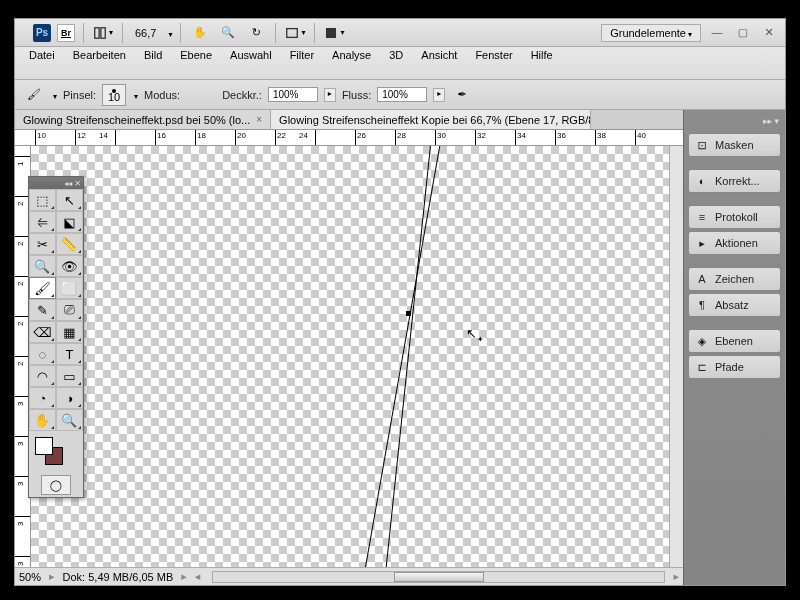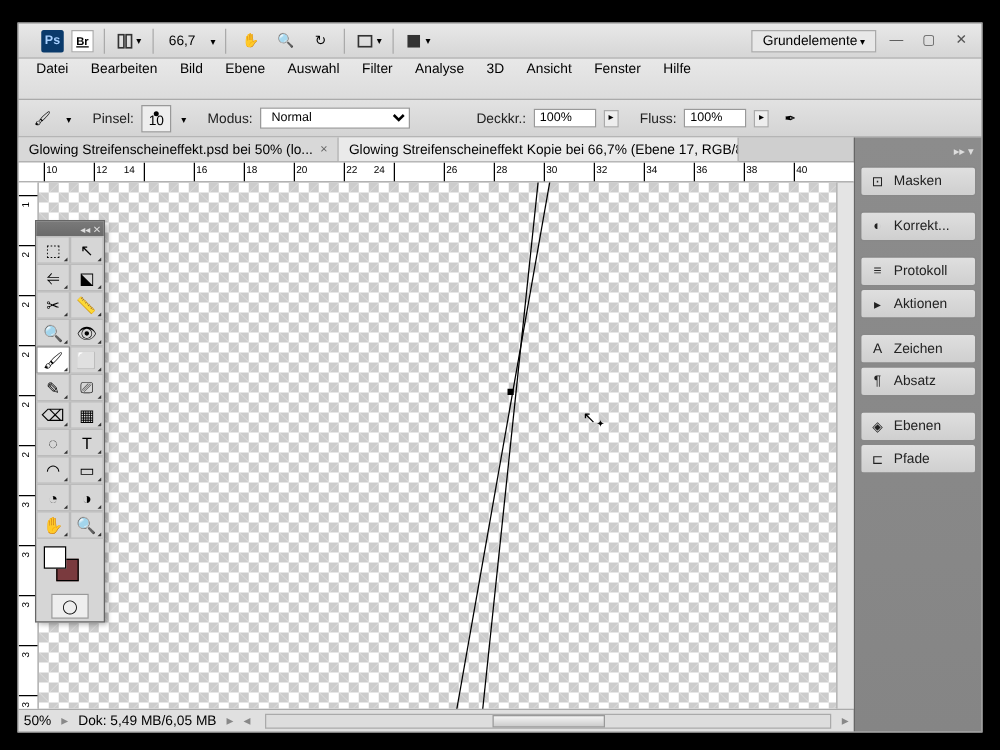--- a/index.html
+++ b/index.html
@@ -11,21 +11,21 @@
 .tb-sep { width:1px; height:20px; background:#aaa; margin:0 2px;}
 .tb-btn { width:22px; height:20px; display:flex; align-items:center; justify-content:center; border:1px solid transparent; }
 .zoom-field { font-size:11px; padding:0 4px; }
 .dropdown-arrow::after { content:"▾"; font-size:8px; margin-left:2px; }
 .spacer { flex:1; }
 .workspace-dd { padding:2px 8px; border:1px solid #aaa; background:#e8e8e8; }
 .win-btn { width:16px; height:14px; margin:0 2px; color:#555; text-align:center; line-height:12px; cursor:default;}
 .menubar { height:22px; background:linear-gradient(#e8e8e8,#dcdcdc); display:flex; align-items:flex-end; padding:16px 6px; border-bottom:1px solid #aaa; gap:2px;}
 .menu-item { padding:2px 8px; }
 .optbar { height:30px; background:linear-gradient(#e2e2e2,#d4d4d4); display:flex; align-items:center; padding:0 8px; border-bottom:1px solid #aaa; gap:6px; }
-.opt-lbl { color:#222;margin-left:11px; }
+.opt-lbl { color:#222; }
 .opt-input { background:#fff; border:1px solid #999; padding:1px 4px; width:50px; font-size:10px; }
 .opt-select { background:#fff; border:1px solid #999; padding:1px 4px; width:120px; font-size:10px; }
 .brush-chip { width:24px; height:22px; border:1px solid #999; background:#eee; display:flex; flex-direction:column; align-items:center; justify-content:center; font-size:8px; line-height:8px;}
 .brush-dot { width:4px; height:4px; background:#000; border-radius:50%; }
 .mini-btn { width:12px; height:14px; border:1px solid #aaa; background:#eee; font-size:8px; text-align:center;}
 .body-row { flex:1; display:flex; min-height:0; }
 .doc-area { flex:1; display:flex; flex-direction:column; background:#c2c2c2; min-width:0;}
 .tabs { height:20px; display:flex; background:#cfcfcf; border-bottom:1px solid #999; }
 .tab { padding:2px 8px; background:#d8d8d8; border-right:1px solid #aaa; display:flex; align-items:center; gap:6px; max-width:320px; white-space:nowrap; overflow:hidden; font-size:10.5px;}
 .tab.active { background:#eaeaea; }
@@ -123,21 +123,20 @@
   <div class="optbar">
     <div class="tb-btn">🖌</div>
     <span class="dropdown-arrow"></span>
     <span class="opt-lbl">Pinsel:</span>
     <div class="brush-chip">
         <div class="brush-dot"></div>
         <span>10</span>
       </div>
     <span class="dropdown-arrow"></span>
     <span class="opt-lbl">Modus:</span>
-    <select class="opt-select"><option>Normal</option></select>
     <div style="width:30px"></div>
     <span class="opt-lbl">Deckkr.:</span>
     <input class="opt-input" value="100%" style="">
     <div class="mini-btn">▸</div>
     <span class="opt-lbl">Fluss:</span>
     <input class="opt-input" value="100%" style="">
     <div class="mini-btn">▸</div>
     <div class="tb-btn">✒</div>
   </div>
 

